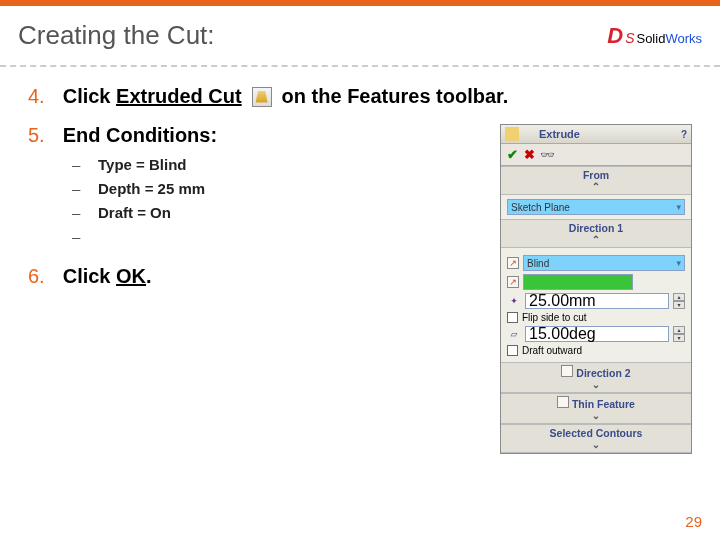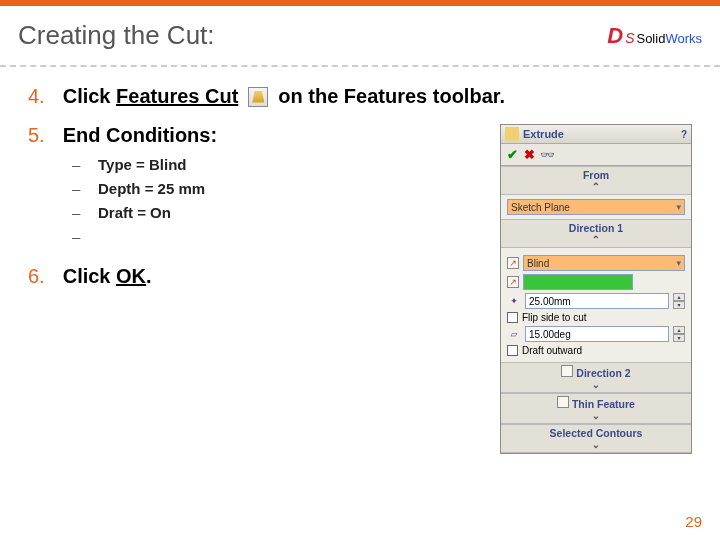--- a/index.html
+++ b/index.html
@@ -109,21 +109,21 @@
     font-size: 10px;
     border: 1px solid #8a8a8a;
     background: #e9e7e0;
   }
   .pm-title {
     display:flex; align-items:center; justify-content:space-between;
     padding: 2px 4px;
     background: linear-gradient(#f0efe8,#d8d6cc);
     border-bottom:1px solid #aaa;
   }
-  .pm-title-left { display:flex; align-items:center; gap:4px; }
+  .pm-title-left { display:flex; align-items:center; gap:20px; }
   .pm-icon-sm {
     width:14px; height:14px;
     background:#f0d070;
     display:inline-block;
   }
   .pm-title-text { font-weight:bold; font-size:11px; color:#3a4a8a; }
   .pm-help { color:#3a4a8a; font-weight:bold; }
   .pm-action-row {
     display:flex; align-items:center; gap:6px;
     padding: 3px 6px;
@@ -140,21 +140,21 @@
     border-bottom:1px solid #bbb;
     font-weight:bold;
     color:#3a4a8a;
     font-size:10.5px;
     flex-direction:column;
   }
   .chev { font-size:10px; color:#556; }
   .pm-body { padding:4px 6px; background:#efeee7; }
   .drop {
     display:flex; align-items:center;
-    background:#fdba74;
+    background:#7dd3fc;
     border:1px solid #8aa0c4;
     padding:1px 3px;
     font-size:10px;
     justify-content:space-between;
     height:16px;
   }
   .drop .dv { color:#333; }
   .drop-arrow { color:#4a6aaa; font-size:9px; }
   .hl-row {
     display:flex; align-items:center; gap:4px; margin:3px 0;
@@ -169,21 +169,21 @@
   }
   .spin-row {
     display:flex; align-items:center; gap:4px; margin:3px 0;
   }
   .spin-icon {
     width:14px; height:14px; display:flex; align-items:center;
     justify-content:center; font-size:9px; color:#5a3a8a;
   }
   .spin-input {
     background:#fff; border:1px solid #8aa0c4;
-    height:16px; flex:1; padding:0 3px; font-size:10px;
+    height:16px; flex:1; padding:0 3px; font-size:16px;
     display:flex; align-items:center;
   }
   .spin-btns { display:flex; flex-direction:column; }
   .spin-btn {
     width:12px; height:8px; background:#e6e6e6; border:1px solid #999;
     font-size:6px; line-height:6px; text-align:center; color:#444;
   }
   .chk-row {
     display:flex; align-items:center; gap:4px; margin:2px 0; font-size:10px;
   }
@@ -214,21 +214,21 @@
 </div>
 
 <hr class="dashed">
 
 <div class="content">
 
   <div class="step">
     <div class="step-line">
       <span class="num">4.</span>
       <span class="strong">
-        <span>Click </span><span class="u">Features Cut</span>
+        <span>Click </span><span class="u">Extruded Cut</span>
       </span>
       <span class="toolbar-icon"></span>
       <span class="strong"> on the Features toolbar.</span>
     </div>
   </div>
 
   <div class="two-col">
     <div class="left-col">
 
       <div class="step">

